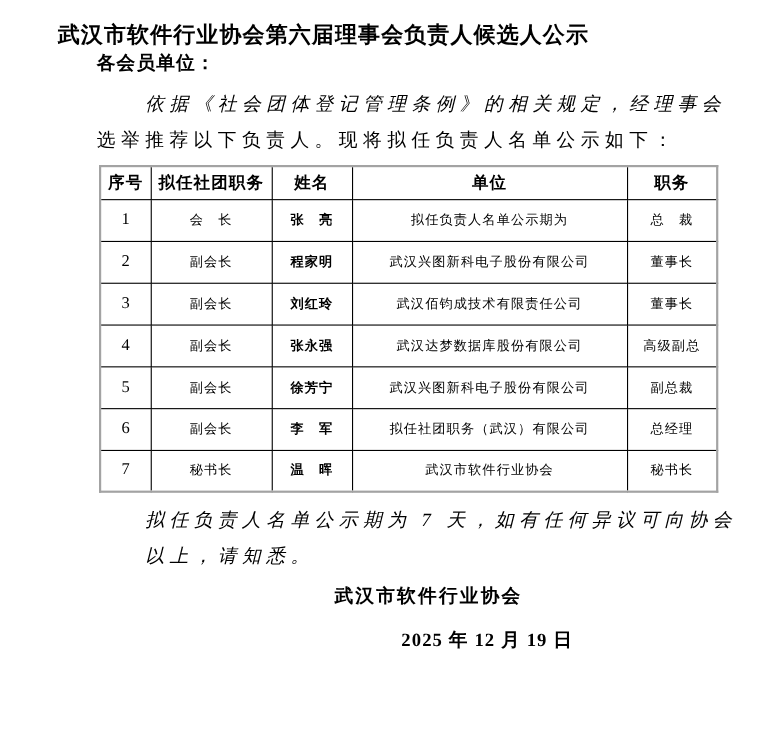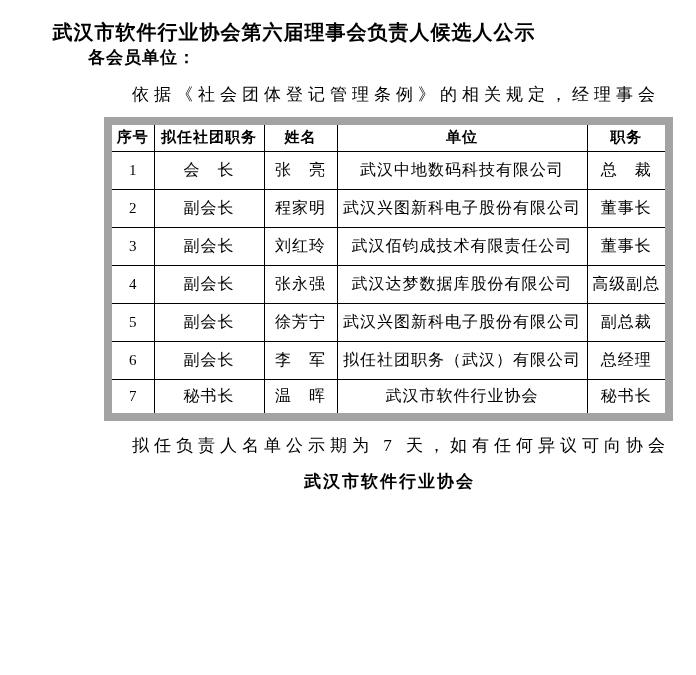--- a/index.html
+++ b/index.html
@@ -31,48 +31,48 @@
     line-height: 24px;
     letter-spacing: 1px;
   }
   .para { margin-top: 8px; }
   .para .line {
     font-size: 17px;
     line-height: 33px;
     letter-spacing: 5px;
     white-space: nowrap;
   }
-  .para .indent { padding-left: 44px; }
+  .para .indent { padding-left: 44px; font-style: italic; }
 
   table.cand-table {
     margin-top: 6px;
-    margin-left: 16px;
+    margin-left: 2px;
     border-collapse: collapse;
-    border: 8px solid #a3a3a3;
+    border: 2px solid #a3a3a3;
     table-layout: fixed;
     width: 561px;
   }
   .cand-table th, .cand-table td {
     border: 1px solid #000000;
     text-align: center;
     vertical-align: middle;
     overflow: hidden;
     white-space: nowrap;
   }
   .cand-table th {
     height: 30px;
     font-family: "Liberation Sans", "DejaVu Sans", sans-serif;
     font-weight: 700;
     font-size: 15px;
     letter-spacing: 1px;
   }
-  .cand-table td { height: 38px; font-size: 16px; }
+  .cand-table td { height: 38px; font-size: 12px; }
   .cand-table td.c0 { font-size: 15px; }
   .cand-table td.c1 { letter-spacing: 1px; }
-  .cand-table td.c2 { letter-spacing: 1px; }
+  .cand-table td.c2 { letter-spacing: 1px; font-weight: bold; }
   .cand-table td.c3 { letter-spacing: 1px; }
   .cand-table td.c4 { letter-spacing: 1px; font-family: Liberation Serif, serif; }
 
   .closing { }
   .ack { margin-top: 0; }
   .signature {
     margin-top: 8px;
     text-align: right;
     padding-right: 73px;
     font-size: 17px;
@@ -96,20 +96,21 @@
 <body>
 
 <div class="page">
 
   <h1 class="doc-title">武汉市软件行业协会第六届理事会负责人候选人公示</h1>
 
   <div class="salutation">各会员单位：</div>
 
   <div class="para">
     <div class="line indent">依据《社会团体登记管理条例》的相关规定，经理事会</div>
+    <div class="line">选举推荐以下负责人。现将拟任负责人名单公示如下：</div>
   </div>
 
   <table class="cand-table">
     <colgroup>
       <col style="width:46px">
         <col style="width:110px">
         <col style="width:73px">
         <col style="width:250px">
         <col style="width:82px">
     </colgroup>
@@ -120,21 +121,21 @@
         <th>姓名</th>
         <th>单位</th>
         <th>职务</th>
       </tr>
     </thead>
     <tbody>
         <tr>
           <td class="c0">1</td>
           <td class="c1">会　长</td>
           <td class="c2">张　亮</td>
-          <td class="c3">武汉中地数码科技有限公司</td>
+          <td class="c3">拟任负责人名单公示期为</td>
           <td class="c4">总　裁</td>
         </tr>
         <tr>
           <td class="c0">2</td>
           <td class="c1">副会长</td>
           <td class="c2">程家明</td>
           <td class="c3">武汉兴图新科电子股份有限公司</td>
           <td class="c4">董事长</td>
         </tr>
         <tr>
@@ -172,17 +173,21 @@
           <td class="c3">武汉市软件行业协会</td>
           <td class="c4">秘书长</td>
         </tr>
       </tbody>
   </table>
 
   <div class="para closing">
     <div class="line indent">拟任负责人名单公示期为 7 天，如有任何异议可向协会</div>
   </div>
 
+  <div class="para ack">
+    <div class="line indent">以上，请知悉。</div>
+  </div>
 
   <div class="signature">武汉市软件行业协会</div>
 
+  <div class="doc-date">2025 年 12 月 19 日</div>
 
 </div>
 
 </body></html>

